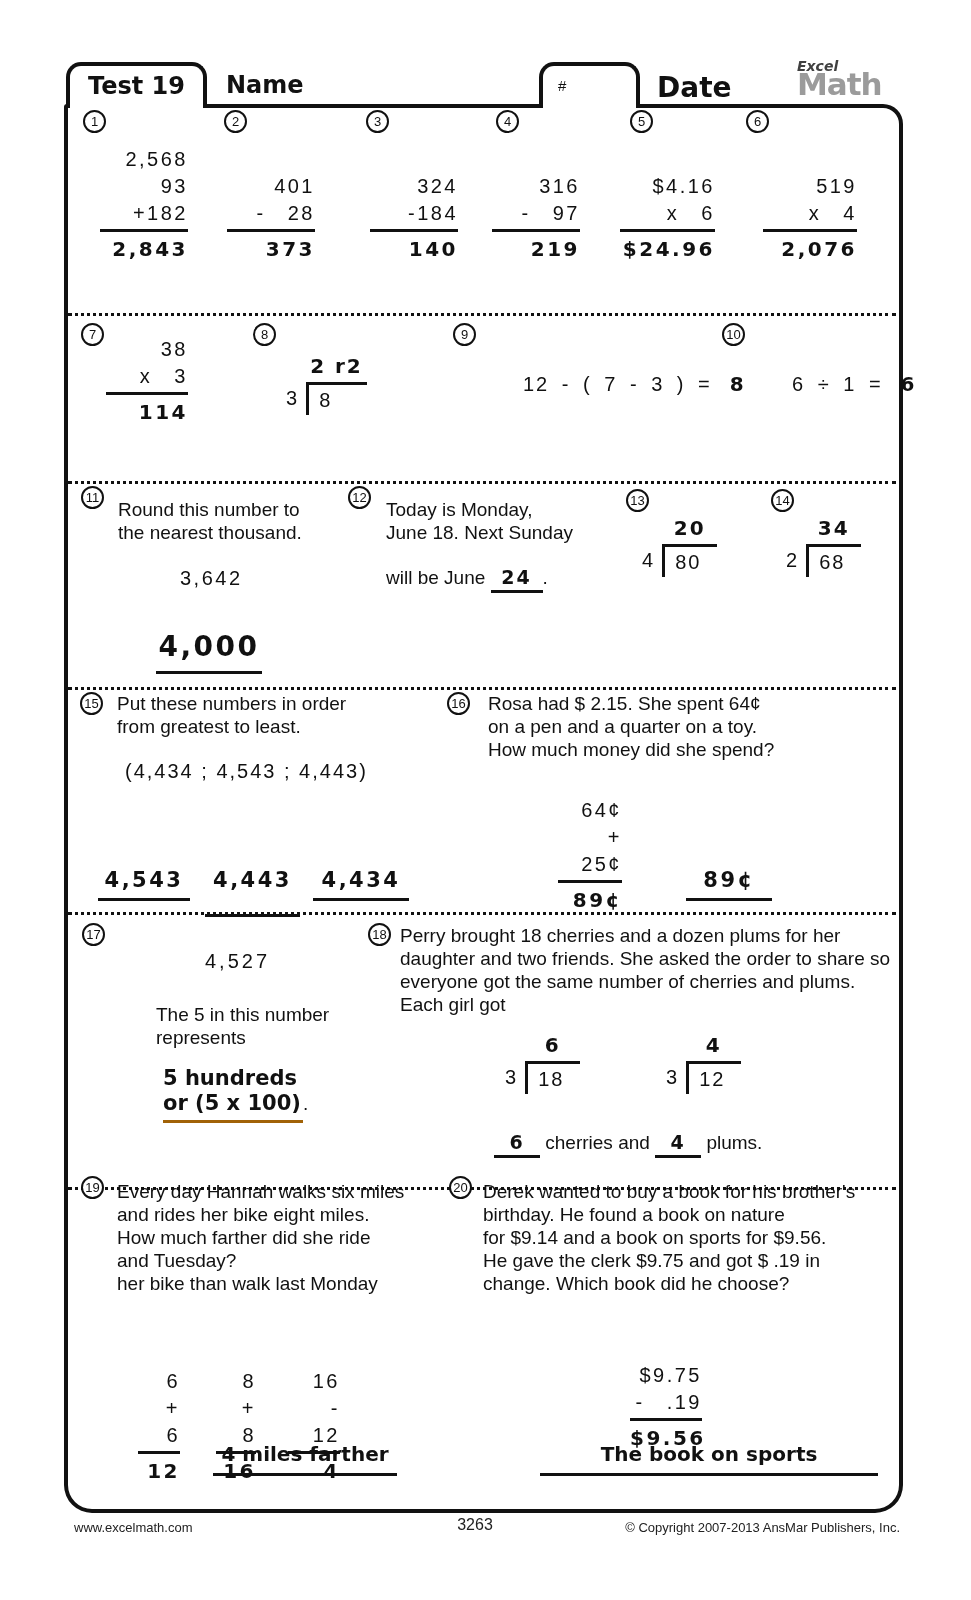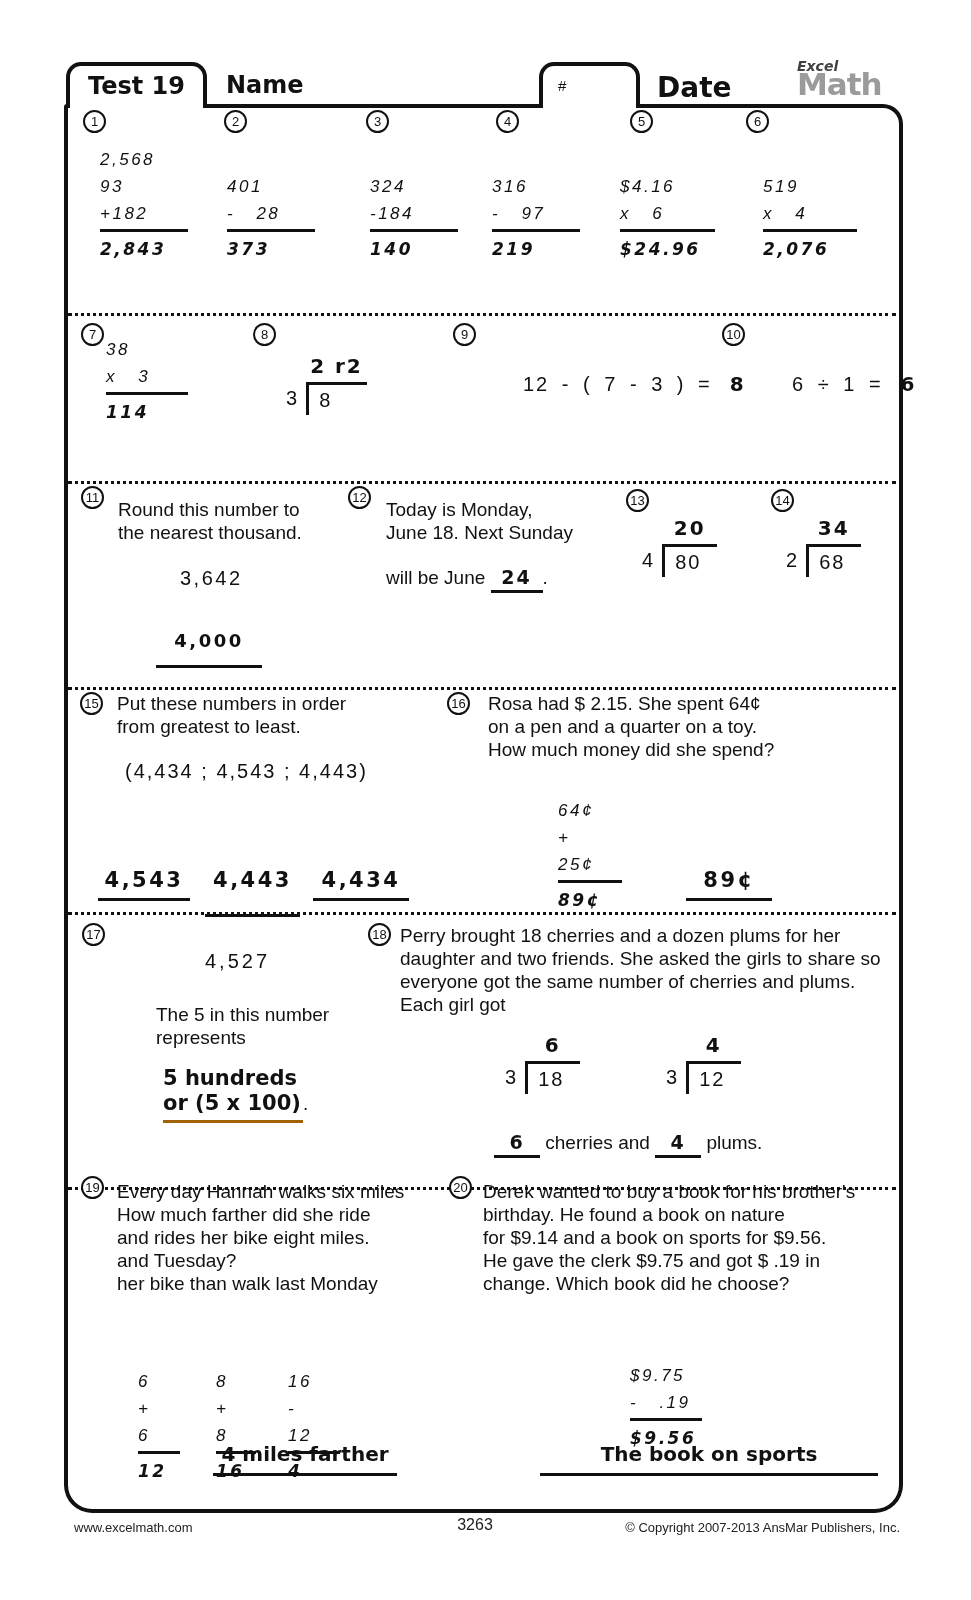--- a/index.html
+++ b/index.html
@@ -7,21 +7,21 @@
   .sheet { position:relative; width:971px; height:1600px; background:#ffffff;
            font-family:"Liberation Sans", sans-serif; color:#111111; overflow:hidden; }
   .abs { position:absolute; }
   .mainbox { border:4px solid #111111; border-radius:3px 20px 28px 28px; background:#ffffff; }
   .tab { background:#ffffff; border:4px solid #111111; border-bottom:none; border-radius:15px 15px 0 0; }
   .comic { font-family:"DejaVu Sans", sans-serif; font-weight:700; }
   .circle { width:23px; height:23px; border:2px solid #111111; border-radius:50%;
             display:flex; align-items:center; justify-content:center;
             font-size:13px; background:#ffffff; }
   .sep { border-top:3px dotted #111111; height:0; }
-  .stack { text-align:left; font-size:17px; line-height:27px; letter-spacing:2.5px; word-spacing:14px;font-style:italic; }
+  .stack { text-align:right; font-size:20px; line-height:27px; letter-spacing:2.5px; word-spacing:14px; }
   .stack .ul { border-bottom:3px solid #111111; padding-bottom:2px; }
   .stack .res { font-weight:700; font-family:"DejaVu Sans", sans-serif; padding-top:4px; }
   .ptext { font-size:19px; line-height:23px; }
   .num { font-size:20px; letter-spacing:2.5px; }
   .ldiv { display:flex; align-items:flex-end; font-size:20px; letter-spacing:2px; }
   .ldiv .dvsr { padding:0 7px 5px 0; }
   .ldiv .col { display:flex; flex-direction:column; }
   .ldiv .q { font-family:"DejaVu Sans", sans-serif; font-weight:700; text-align:center; padding:0 4px 4px 4px; }
   .ldiv .dvnd { border-top:3px solid #111111; border-left:3px solid #111111; padding:4px 16px 3px 10px; }
   .expr { font-size:20px; letter-spacing:2px; word-spacing:5px; white-space:nowrap;margin-left:44px; }
@@ -130,21 +130,21 @@
   </div>
   <div class="abs expr" style="left:748px;top:372px">
     <span>6 ÷ 1 =</span><span class="res">6</span>
   </div>
 
   <div class="abs ptext" style="left:118px;top:498px">
     <div>Round this number to</div>
     <div>the nearest thousand.</div>
   </div>
   <div class="abs num" style="left:180px;top:567px">3,642</div>
-  <div class="abs blank" style="left:156px;top:630px;width:106px;font-size:18px;padding-bottom:14px;letter-spacing:2.5px">4,000</div>
+  <div class="abs blank" style="left:156px;top:630px;width:106px;font-size:28px;padding-bottom:8px;letter-spacing:2.5px">4,000</div>
 
   <div class="abs ptext" style="left:386px;top:498px">
     <div>Today is Monday,</div>
     <div>June 18. Next Sunday</div>
   </div>
   <div class="abs ptext" style="left:386px;top:566px">
     <span>will be June</span>
     <span class="iblank" style="min-width:52px">24</span><span>.</span>
   </div>
 
@@ -191,21 +191,21 @@
   </div>
   <div class="abs" style="left:163px;top:1066px">
     <div class="comic" style="font-size:21px;line-height:25px">5 hundreds</div>
     <div style="line-height:25px">
       <span class="comic" style="font-size:21px;border-bottom:3px solid #a16207;display:inline-block;width:140px;padding-bottom:4px">or (5 x 100)</span><span class="ptext">.</span>
     </div>
   </div>
 
   <div class="abs ptext" style="left:400px;top:924px">
     <div>Perry brought 18 cherries and a dozen plums for her</div>
-    <div>daughter and two friends. She asked the girls to share so</div>
+    <div>daughter and two friends. She asked the order to share so</div>
     <div>everyone got the same number of cherries and plums.</div>
     <div>Each girl got</div>
   </div>
   <div class="abs ldiv" style="left:505px;top:1033px">
     <div class="dvsr">3</div>
     <div class="col">
       <div class="q">6</div>
       <div class="dvnd">18</div>
     </div>
   </div>
@@ -218,22 +218,22 @@
   </div>
   <div class="abs ptext" style="left:494px;top:1131px">
     <span class="iblank">6</span>
     <span>cherries and</span>
     <span class="iblank">4</span>
     <span>plums.</span>
   </div>
 
   <div class="abs ptext" style="left:117px;top:1180px">
     <div>Every day Hannah walks six miles</div>
+    <div>and rides her bike eight miles.</div>
     <div>How much farther did she ride</div>
-    <div>and rides her bike eight miles.</div>
     <div>and Tuesday?</div>
     <div>her bike than walk last Monday</div>
   </div>
   <div class="abs stack" style="left:138px;top:1368px;width:42px">
     <div>6</div>
     <div class="ul">+ 6</div>
     <div class="res">12</div>
   </div>
   <div class="abs stack" style="left:216px;top:1368px;width:40px">
     <div>8</div>

